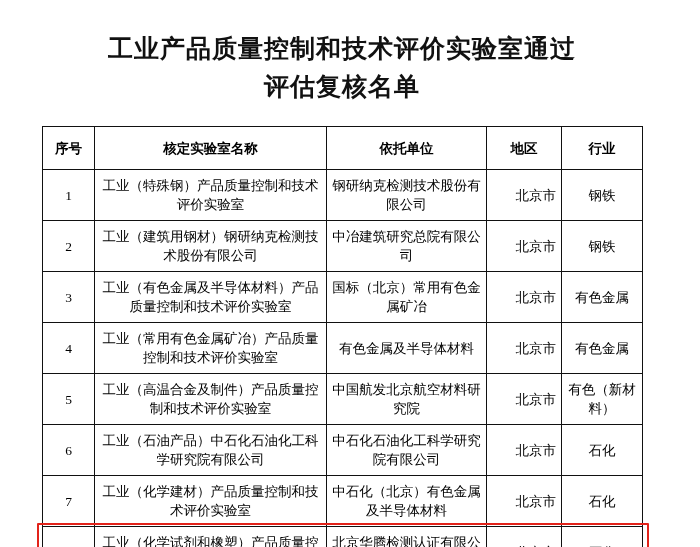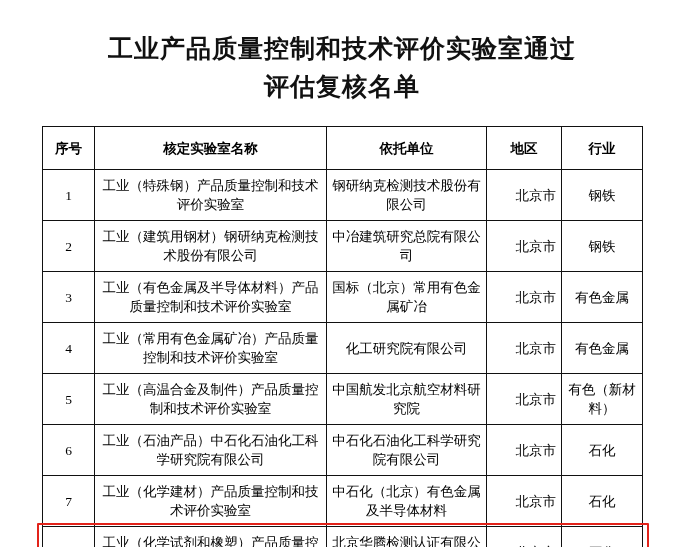--- a/index.html
+++ b/index.html
@@ -139,21 +139,21 @@
         <tr class="row-body">
           <td class="seq">3</td>
           <td class="lab">工业（有色金属及半导体材料）产品质量控制和技术评价实验室</td>
           <td class="org">国标（北京）常用有色金属矿冶</td>
           <td class="reg">北京市</td>
           <td class="ind">有色金属</td>
         </tr>
         <tr class="row-body">
           <td class="seq">4</td>
           <td class="lab">工业（常用有色金属矿冶）产品质量控制和技术评价实验室</td>
-          <td class="org">化工研究院有限公司</td>
+          <td class="org">有色金属及半导体材料</td>
           <td class="reg">北京市</td>
           <td class="ind">有色金属</td>
         </tr>
         <tr class="row-body">
           <td class="seq">5</td>
           <td class="lab">工业（高温合金及制件）产品质量控制和技术评价实验室</td>
           <td class="org">中国航发北京航空材料研究院</td>
           <td class="reg">北京市</td>
           <td class="ind">有色（新材料）</td>
         </tr>

